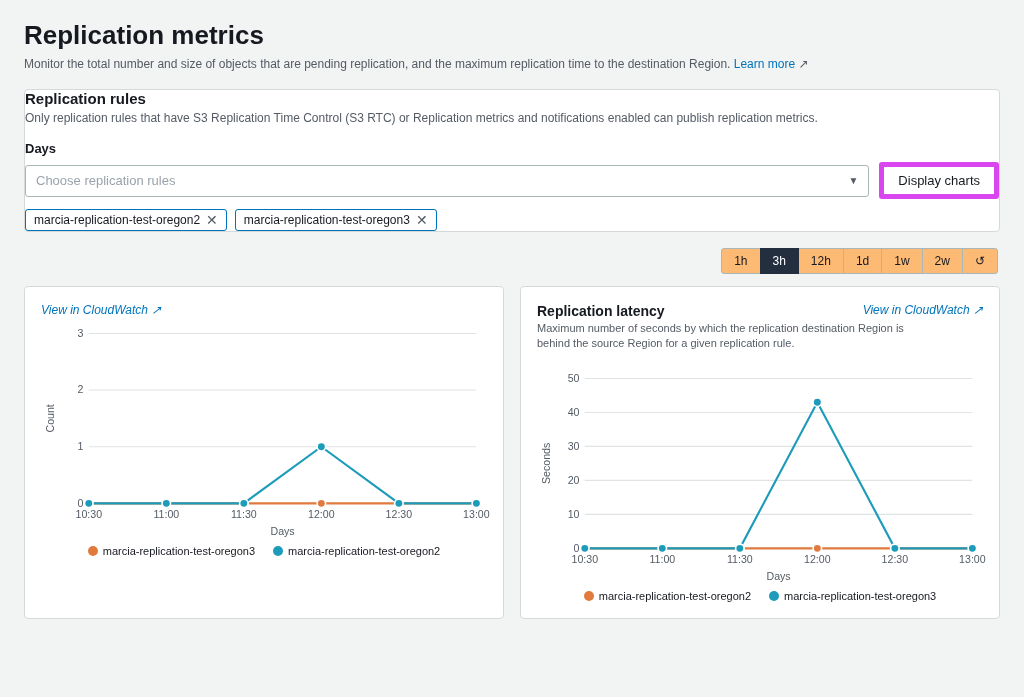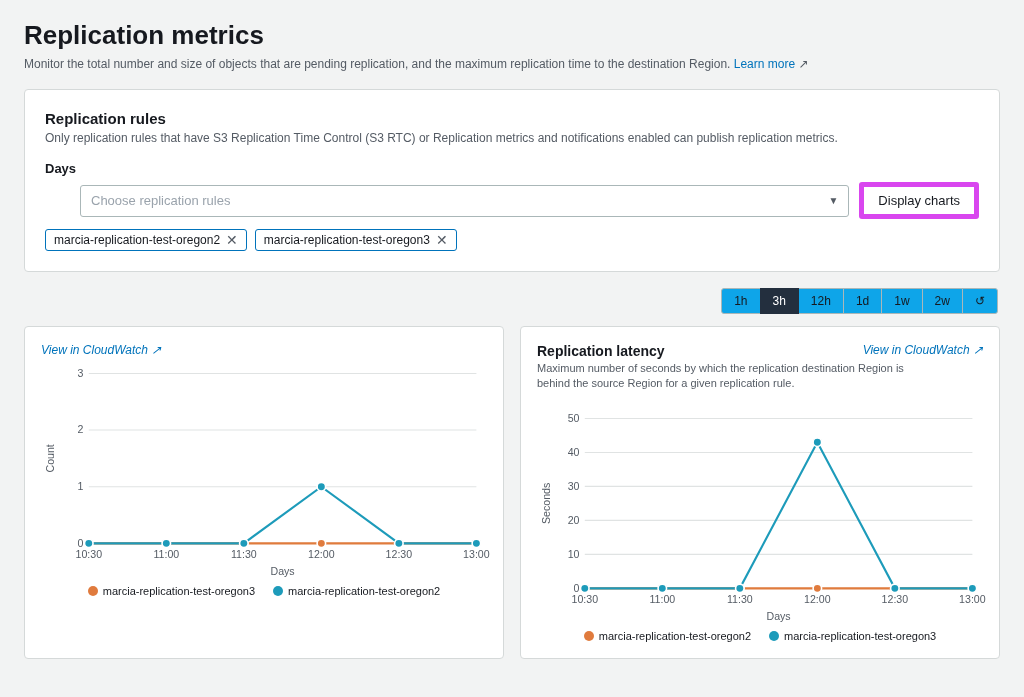--- a/index.html
+++ b/index.html
@@ -4,40 +4,40 @@
   <style>
     * { box-sizing: border-box; margin: 0; padding: 0; }
     body { font-family: -apple-system, BlinkMacSystemFont, 'Segoe UI', Arial, sans-serif; font-size: 13px; background: #f2f3f3; color: #16191f; }
 
     .page { padding: 20px 24px; max-width: 1024px; }
 
     h1 { font-size: 26px; font-weight: 600; margin-bottom: 6px; color: #16191f; }
     .page-subtitle { font-size: 12px; color: #545b64; margin-bottom: 18px; }
     .page-subtitle a { color: #0073bb; text-decoration: none; margin-top: 23px; }
 
-    .card { background: #fff; border: 1px solid #d5d9d9; border-radius: 4px; padding: 20px; margin-bottom: 16px; }
+    .card { background: #fff; border: 1px solid #d5d9d9; border-radius: 4px; margin-bottom: 16px; }
 
     .card h2 { font-size: 15px; font-weight: 700; margin-bottom: 4px; }
     .card-subtitle { font-size: 12px; color: #545b64; margin-bottom: 16px; }
 
     .rules-label { font-size: 13px; font-weight: 600; margin-bottom: 6px; }
 
     .rules-input-row { display: flex; align-items: center; gap: 10px; margin-bottom: 10px; }
 
-    .rules-dropdown { flex: 1; border: 1px solid #aab7b8; border-radius: 3px; height: 32px; padding: 0 10px; display: flex; align-items: center; justify-content: space-between; background: #fff; cursor: pointer; color: #9aa3ac; font-size: 13px; margin-left: 35px; }
+    .rules-dropdown { flex: 1; border: 1px solid #aab7b8; border-radius: 3px; height: 32px; padding: 0 10px; display: flex; align-items: center; justify-content: space-between; background: #fff; cursor: pointer; color: #9aa3ac; font-size: 13px; }
     .rules-dropdown .chevron { color: #545b64; font-size: 10px; }
 
     .display-charts-btn { border: 5px solid #d946ef; border-radius: 3px; background: #fff; padding: 6px 14px; font-size: 13px; cursor: pointer; white-space: nowrap; color: #16191f; }
 
     .tags-row { display: flex; gap: 8px; flex-wrap: wrap; }
     .tag { border: 1px solid #0073bb; border-radius: 3px; padding: 3px 8px; font-size: 12px; color: #16191f; background: #fff; display: flex; align-items: center; gap: 6px; }
     .tag-close { cursor: pointer; color: #545b64; font-size: 14px; line-height: 1; }
 
     .time-controls { display: flex; justify-content: flex-end; align-items: center; gap: 0; margin-bottom: 12px; padding-right: 2px; }
-    .time-btn { border: 1px solid #aab7b8; background: #0ea5e9; padding: 5px 12px; font-size: 12px; cursor: pointer; color: #16191f; margin-left: -1px; }
+    .time-btn { border: 1px solid #aab7b8; background: #fdba74; padding: 5px 12px; font-size: 12px; cursor: pointer; color: #16191f; margin-left: -1px; }
     .time-btn:first-child { border-radius: 3px 0 0 3px; margin-left: 0; }
     .time-btn:last-child { border-radius: 0 3px 3px 0; }
     .time-btn.active { background: #232f3e; color: #fff; border-color: #232f3e; z-index: 1; }
     .time-btn.refresh { border-radius: 0 3px 3px 0; display: flex; align-items: center; justify-content: center; }
 
     .charts-row { display: flex; gap: 16px; }
     .chart-card { flex: 1; background: #fff; border: 1px solid #d5d9d9; border-radius: 4px; padding: 16px; }
 
     .chart-header { display: flex; justify-content: space-between; align-items: flex-start; margin-bottom: 2px; }
     .chart-title { font-size: 14px; font-weight: 700; }

